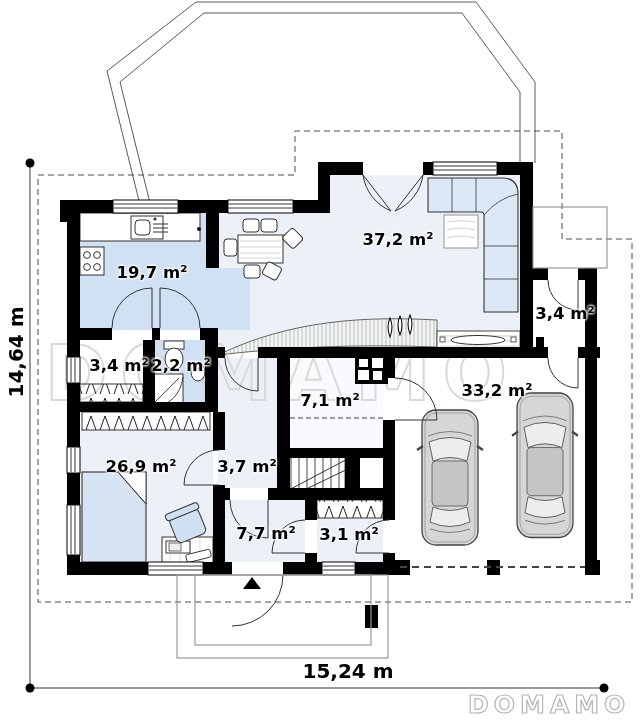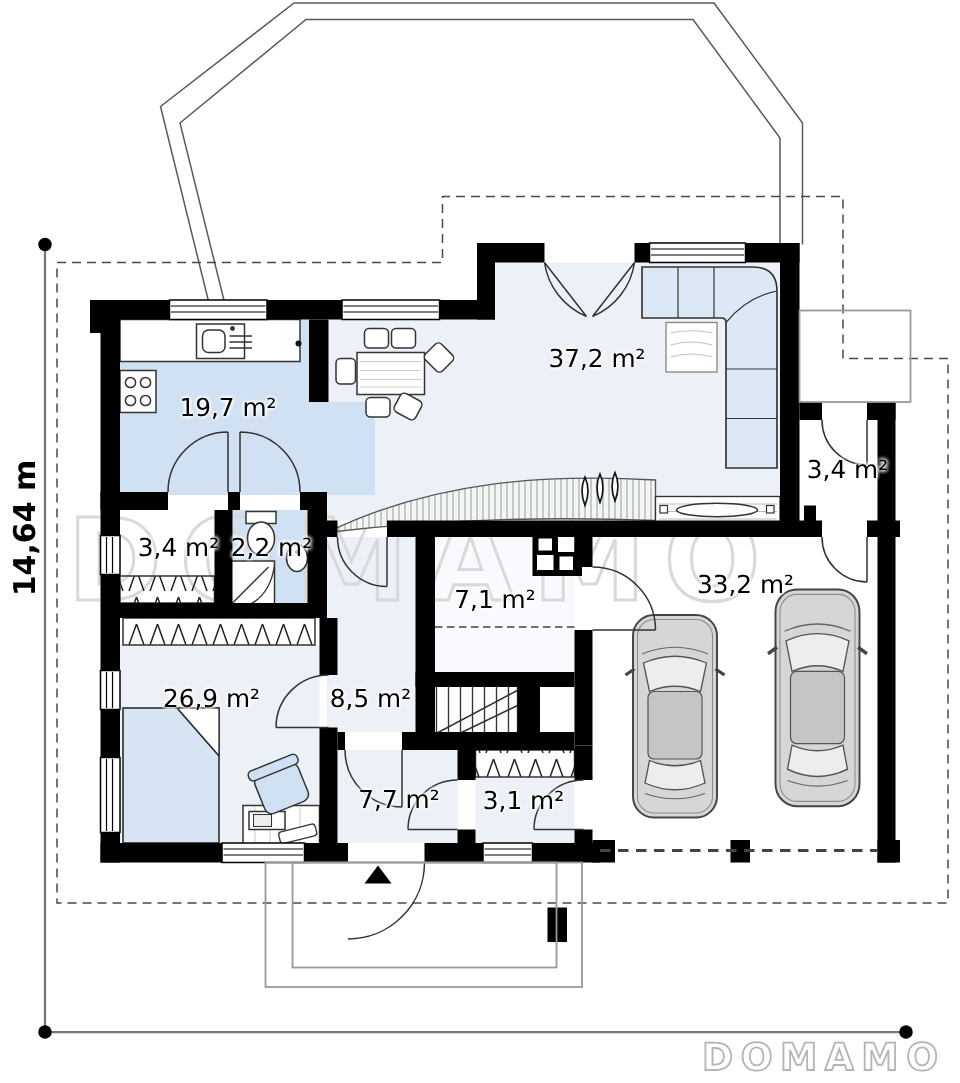--- a/index.html
+++ b/index.html
@@ -1,19 +1,19 @@
 <!DOCTYPE html>
 <html><head>
 <meta charset="utf-8">
 <style>
   html,body{margin:0;padding:0;background:#ffffff;}
   #canvas{position:relative;width:640px;height:722px;background:#fff;overflow:hidden;
           font-family:"DejaVu Sans","Liberation Sans",sans-serif;}
   #plan-svg{position:absolute;left:0;top:0;}
-  .room-label{position:absolute;transform:translate(-50%,-50%);font-weight:normal;
+  .room-label{position:absolute;transform:translate(-50%,-50%);font-weight:bold;
       font-size:16.5px;color:#000;white-space:nowrap;
       text-shadow:0 0 3px #fff,0 0 3px #fff,0 0 3px #fff,0 0 3px #fff;}
   .dim-label{position:absolute;transform:translate(-50%,-50%);font-weight:bold;
       font-size:20px;color:#000;white-space:nowrap;background:transparent;}
   .dim-label.vertical{transform:translate(-50%,-50%) rotate(-90deg);}
   .brand-logo{position:absolute;left:468px;top:690px;width:150px;text-align:right;
       font-weight:bold;font-size:25px;letter-spacing:5px;color:transparent;
       -webkit-text-stroke:1.2px #b5b5b5;}
 </style>
 </head>
@@ -330,21 +330,22 @@
 </svg>
 
 <div class="room-label" style="left:152px;top:272px">19,7 m²</div>
 <div class="room-label" style="left:398px;top:239px">37,2 m²</div>
 <div class="room-label" style="left:119px;top:365px">3,4 m²</div>
 <div class="room-label" style="left:181px;top:365px">2,2 m²</div>
 <div class="room-label" style="left:565px;top:313px">3,4 m²</div>
 <div class="room-label" style="left:330px;top:400px">7,1 m²</div>
 <div class="room-label" style="left:497px;top:390px">33,2 m²</div>
 <div class="room-label" style="left:141px;top:466px">26,9 m²</div>
-<div class="room-label" style="left:247px;top:466px">8,5 m²</div>
+<div class="room-label" style="left:247px;top:466px">3,7 m²</div>
 <div class="room-label" style="left:266px;top:533px">7,7 m²</div>
 <div class="room-label" style="left:349px;top:534px">3,1 m²</div>
 
+<div class="dim-label" style="left:348px;top:671px">15,24 m</div>
 <div class="dim-label vertical" style="left:16px;top:352px">14,64 m</div>
 
 <div class="brand-logo">DOMAMO</div>
 
 </div>
 
 </body></html>

